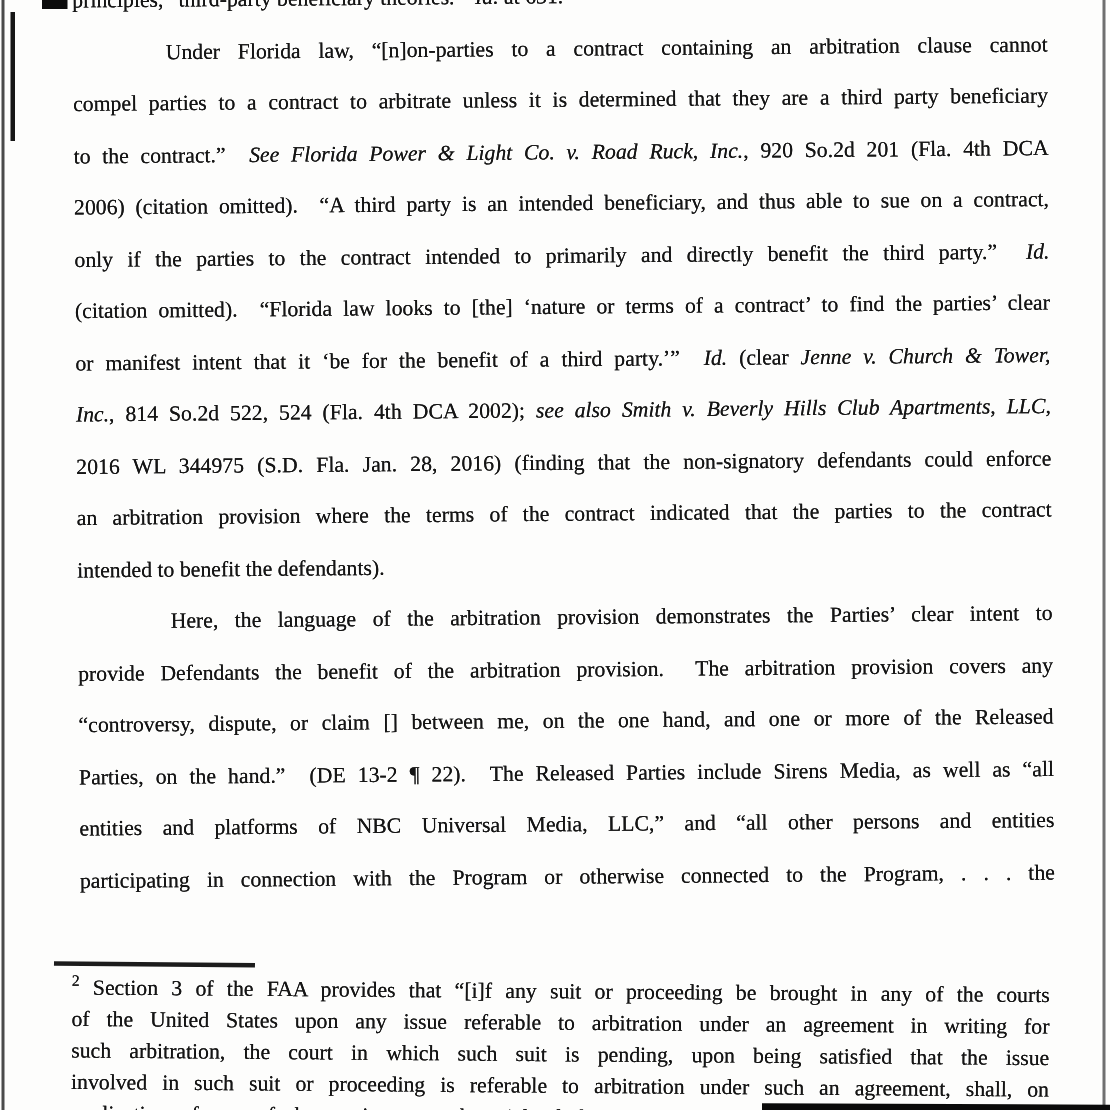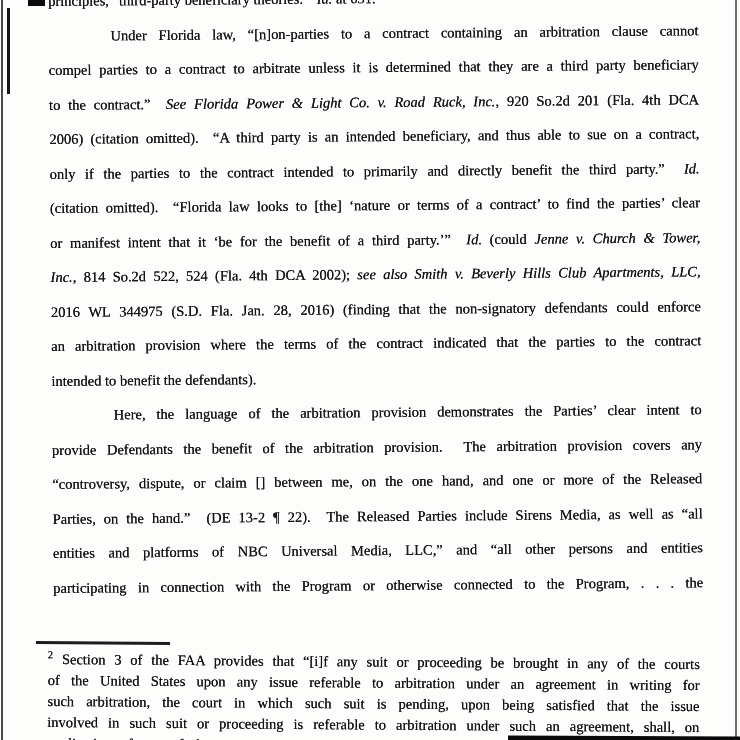--- a/index.html
+++ b/index.html
@@ -68,21 +68,21 @@
   <div class="bar-bottom"></div>
 
   <div class="body-block" id="body-lines">
       <div class="line no-just"><span>principles, “third-party beneficiary theories.”&nbsp; </span><span class="it">Id.</span><span> at 631.</span></div>
       <div class="line indent"><span>Under Florida law, “[n]on-parties to a contract containing an arbitration clause cannot</span></div>
       <div class="line"><span>compel parties to a contract to arbitrate unless it is determined that they are a third party beneficiary</span></div>
       <div class="line"><span>to the contract.”&nbsp; </span><span class="it">See Florida Power &amp; Light Co. v. Road Ruck, Inc.</span><span>, 920 So.2d 201 (Fla. 4th DCA</span></div>
       <div class="line"><span>2006) (citation omitted).&nbsp; “A third party is an intended beneficiary, and thus able to sue on a contract,</span></div>
       <div class="line"><span>only if the parties to the contract intended to primarily and directly benefit the third party.”&nbsp; </span><span class="it">Id.</span></div>
       <div class="line"><span>(citation omitted).&nbsp; “Florida law looks to [the] ‘nature or terms of a contract’ to find the parties’ clear</span></div>
-      <div class="line"><span>or manifest intent that it ‘be for the benefit of a third party.’”&nbsp; </span><span class="it">Id.</span><span> (could </span><span class="it">Jenne v. Church &amp; Tower,</span></div>
+      <div class="line"><span>or manifest intent that it ‘be for the benefit of a third party.’”&nbsp; </span><span class="it">Id.</span><span> (clear </span><span class="it">Jenne v. Church &amp; Tower,</span></div>
       <div class="line"><span class="it">Inc.</span><span>, 814 So.2d 522, 524 (Fla. 4th DCA 2002); </span><span class="it">see also Smith v. Beverly Hills Club Apartments, LLC,</span></div>
       <div class="line"><span>2016 WL 344975 (S.D. Fla. Jan. 28, 2016) (finding that the non-signatory defendants could enforce</span></div>
       <div class="line"><span>an arbitration provision where the terms of the contract indicated that the parties to the contract</span></div>
       <div class="line no-just"><span>intended to benefit the defendants).</span></div>
       <div class="line indent"><span>Here, the language of the arbitration provision demonstrates the Parties’ clear intent to</span></div>
       <div class="line"><span>provide Defendants the benefit of the arbitration provision.&nbsp; The arbitration provision covers any</span></div>
       <div class="line"><span>“controversy, dispute, or claim [] between me, on the one hand, and one or more of the Released</span></div>
       <div class="line"><span>Parties, on the hand.”&nbsp; (DE 13-2 ¶ 22).&nbsp; The Released Parties include Sirens Media, as well as “all</span></div>
       <div class="line"><span>entities and platforms of NBC Universal Media, LLC,” and “all other persons and entities</span></div>
       <div class="line"><span>participating in connection with the Program or otherwise connected to the Program, . . . the</span></div>

